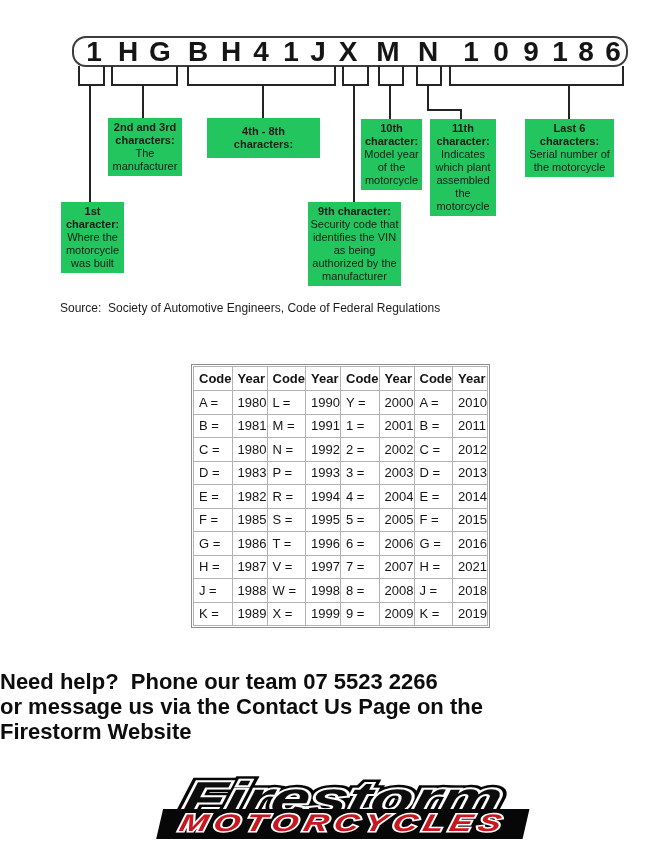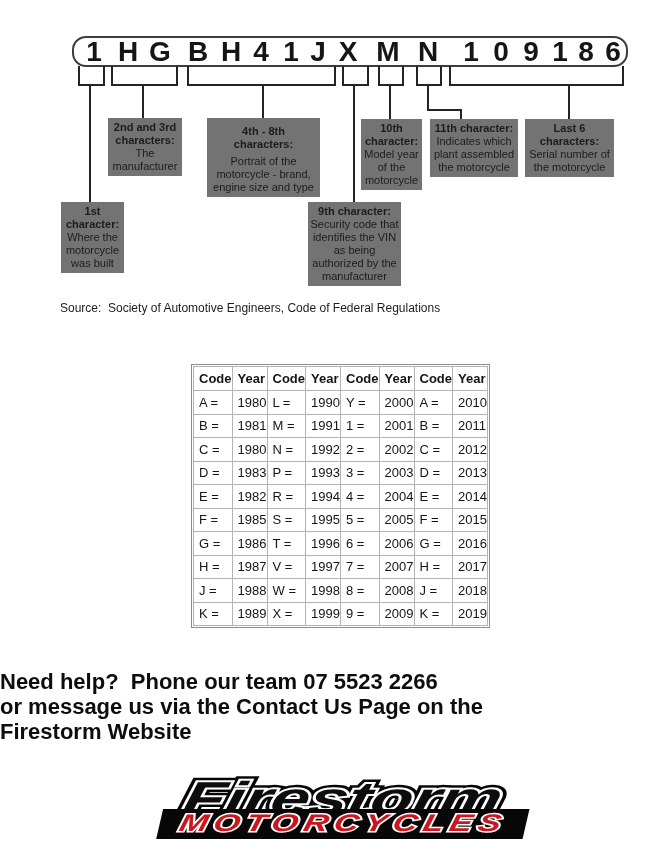--- a/index.html
+++ b/index.html
@@ -15,21 +15,21 @@
   }
   .vc {
     position:absolute; top:0; height:27px; line-height:27px;
     transform:translateX(-50%);
     font-size:28px; font-weight:bold; color:#151515; white-space:nowrap;
   }
   
   .ln { position:absolute; background:#242424; display:block; }
   
   .callout {
-    position:absolute; background:#737373; padding:3px 2px;
+    position:absolute; background:#22c55e; padding:3px 2px;
     font-size:11px; line-height:13px; text-align:center; color:#1c1c1c;
   }
   .c-title { font-weight:bold; }
   .c-title-narrow .c-title { max-width:70px; margin:4px auto; }
   
   .source-note {
     position:absolute; left:60px; top:301px; font-size:12px; color:#1c1c1c;
     white-space:pre-wrap;
   }
   
@@ -140,31 +140,30 @@
   <div class="callout" style="left:61px;top:202px;width:63px">
     <div class="c-title">1st character:</div>
     <div class="c-body">Where the motorcycle was built</div>
   </div>
   <div class="callout" style="left:108px;top:118px;width:74px">
     <div class="c-title">2nd and 3rd characters:</div>
     <div class="c-body">The manufacturer</div>
   </div>
   <div class="callout c-title-narrow" style="left:207px;top:118px;width:113px">
     <div class="c-title">4th - 8th characters:</div>
-    <div class="c-body">Portrait of the motorcycle - brand, engine size and type</div>
   </div>
   <div class="callout" style="left:308px;top:202px;width:93px">
     <div class="c-title">9th character:</div>
     <div class="c-body">Security code that identifies the VIN as being authorized by the manufacturer</div>
   </div>
   <div class="callout" style="left:361px;top:119px;width:61px">
     <div class="c-title">10th character:</div>
     <div class="c-body">Model year of the motorcycle</div>
   </div>
-  <div class="callout" style="left:430px;top:119px;width:88px">
+  <div class="callout" style="left:430px;top:119px;width:66px">
     <div class="c-title">11th character:</div>
     <div class="c-body">Indicates which plant assembled the motorcycle</div>
   </div>
   <div class="callout" style="left:525px;top:119px;width:89px">
     <div class="c-title">Last 6 characters:</div>
     <div class="c-body">Serial number of the motorcycle</div>
   </div>
 
   <div class="source-note">Source:  Society of Automotive Engineers, Code of Federal Regulations</div>
 
@@ -254,21 +253,21 @@
             <td>2016</td>
           </tr>
           <tr>
             <td>H =</td>
             <td>1987</td>
             <td>V =</td>
             <td>1997</td>
             <td>7 =</td>
             <td>2007</td>
             <td>H =</td>
-            <td>2017</td>
+            <td>2021</td>
           </tr>
           <tr>
             <td>J =</td>
             <td>1988</td>
             <td>W =</td>
             <td>1998</td>
             <td>8 =</td>
             <td>2008</td>
             <td>J =</td>
             <td>2018</td>

